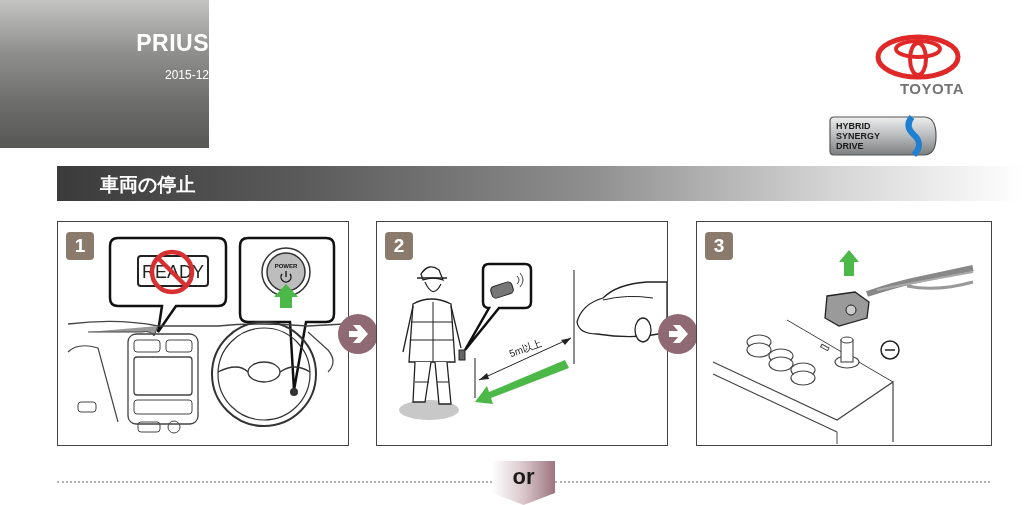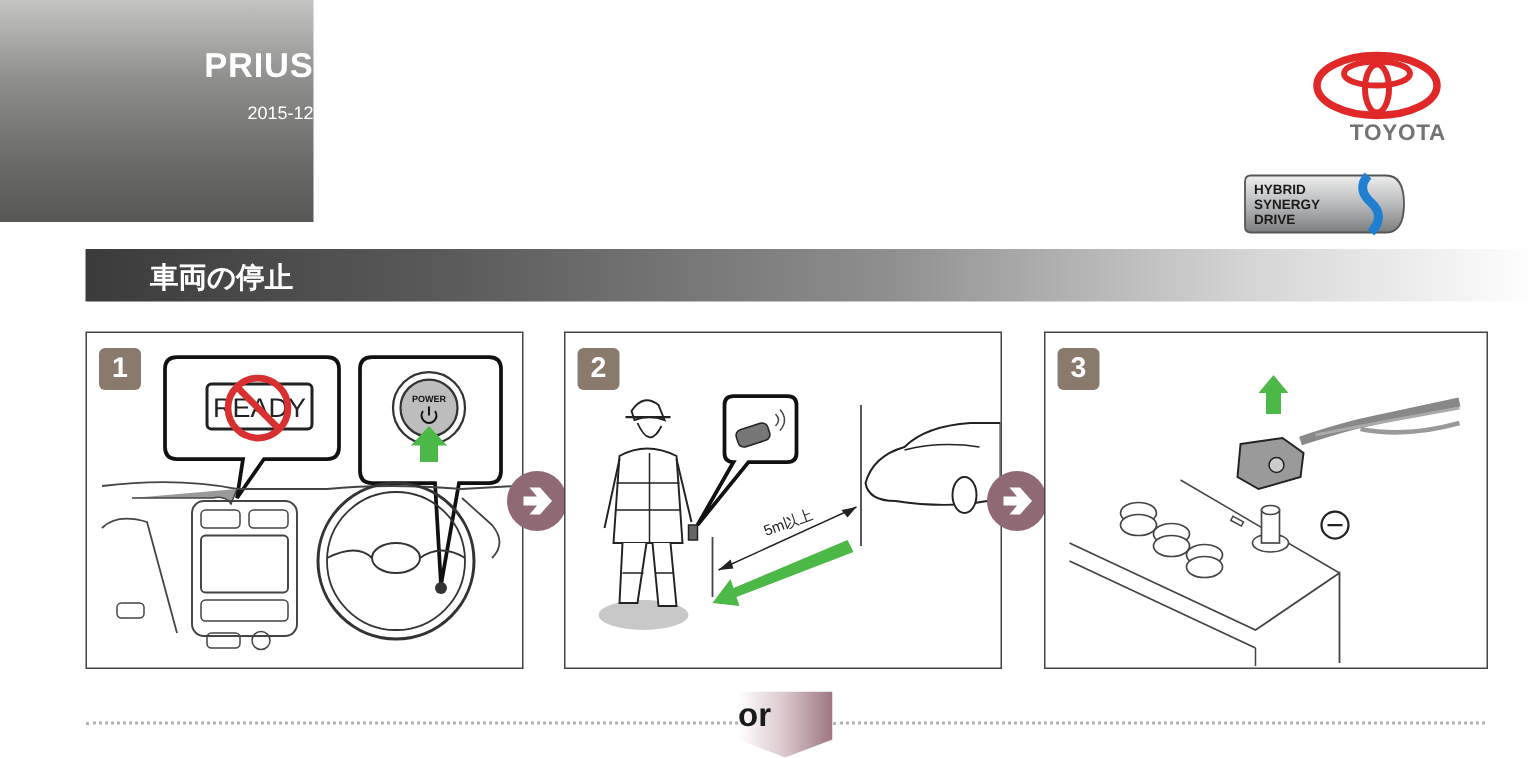--- a/index.html
+++ b/index.html
@@ -18,21 +18,21 @@
   .p3{left:696px;width:296px;}
   .step{position:absolute;left:8px;top:10px;width:28px;height:28px;border-radius:4px;background:#8a7a6c;color:#fff;font-weight:bold;font-size:19px;text-align:center;line-height:28px;}
   .arrow-circle{position:absolute;width:40px;height:40px;border-radius:50%;background:#8f6a74;top:314px;}
   .arrow-circle svg{position:absolute;left:0;top:0;}
   .a1{left:338px;}
   .a2{left:658px;}
   .divider{position:absolute;top:481px;height:0;border-top:2px dotted #b3b3b3;}
   .d1{left:57px;width:435px;}
   .d2{left:555px;width:435px;}
   .or-badge{position:absolute;left:492px;top:461px;width:63px;height:44px;}
-  .or-text{position:absolute;left:492px;top:464px;width:63px;font-weight:bold;font-size:22px;color:#1a1a1a;}
+  .or-text{position:absolute;left:492px;top:464px;width:63px;text-align:center;font-weight:bold;font-size:22px;color:#1a1a1a;}
   svg{display:block;}
 </style>
 </head>
 <body>
 
 <div class="model-box">
   <div class="model-name">PRIUS</div>
   <div class="model-date">2015-12</div>
 </div>
 

